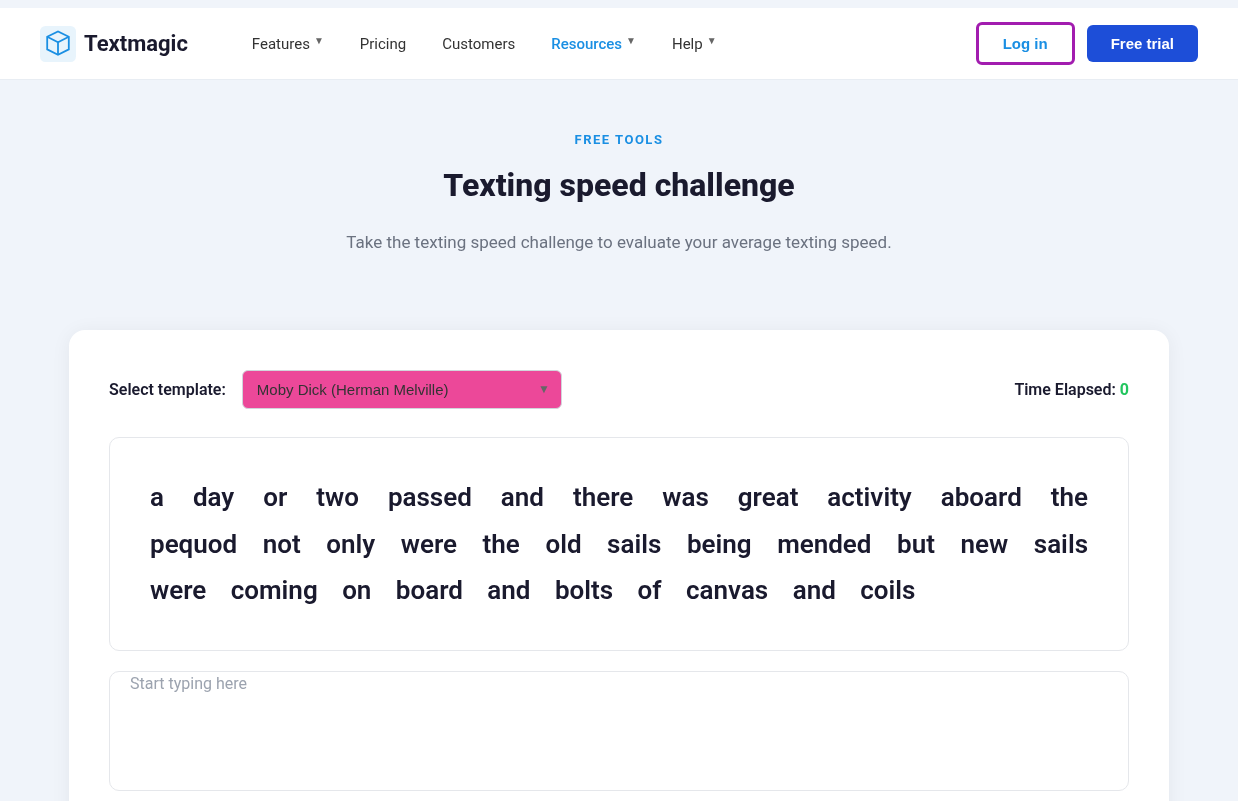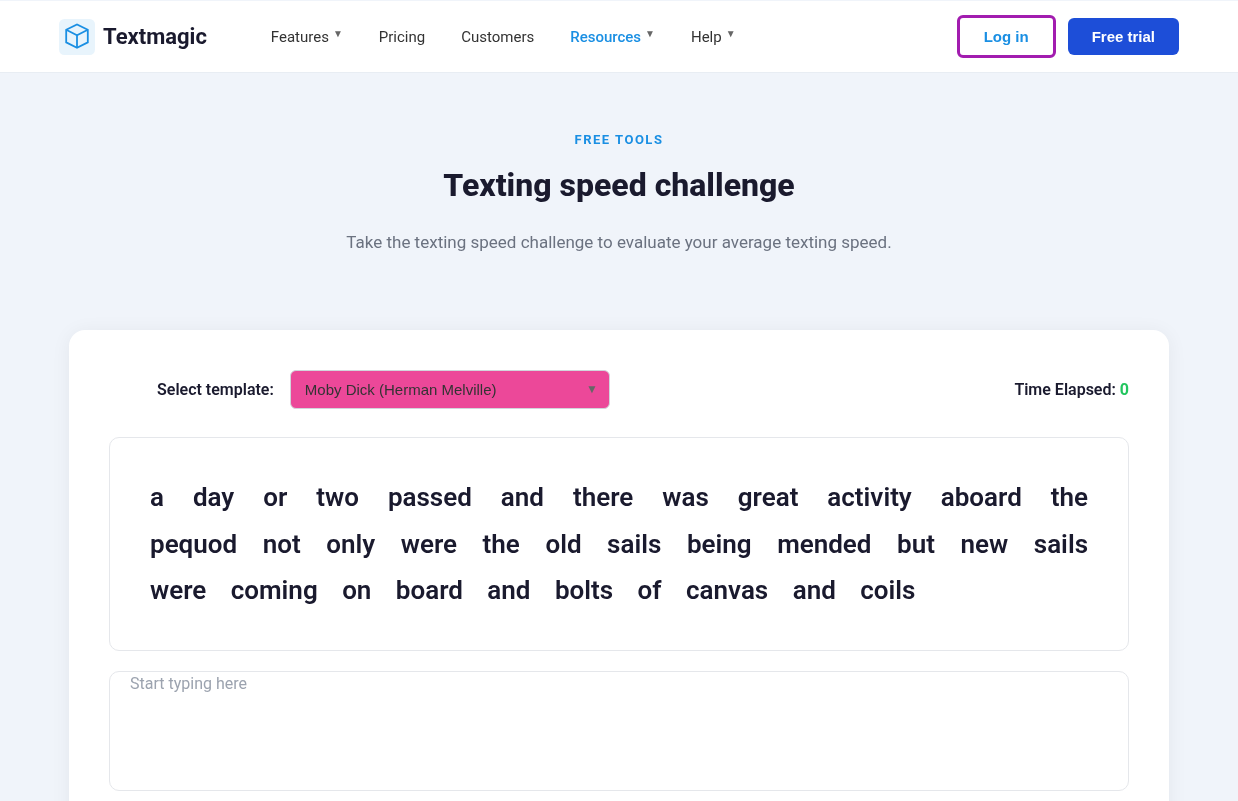--- a/index.html
+++ b/index.html
@@ -9,24 +9,24 @@
       background: #f0f4fa;
       min-height: 100vh;
     }
 
     
     .navbar {
       background: #fff;
       height: 72px;
       display: flex;
       align-items: center;
-      padding: 0 59px;
+      padding: 0 40px;
       border-bottom: 1px solid #e8edf3;
       position: sticky;
-      top: 1px;
+      top: 8px;
       z-index: 100;
     }
 
     .nav-logo {
       display: flex;
       align-items: center;
       gap: 8px;
       margin-right: 48px;
       text-decoration: none;
     }
@@ -280,21 +280,21 @@
 <main class="main-content">
 
   <span class="section-tag">FREE TOOLS</span>
   <h1 class="page-title">Texting speed challenge</h1>
   <p class="page-subtitle">Take the texting speed challenge to evaluate your average texting speed.</p>
 
   <div class="card">
 
     
     <div class="template-row">
-      <div style="display:flex; align-items:center; gap:16px;margin-left:48px;">
+      <div style="display:flex; align-items:center; gap:16px;">
         <label class="template-label">Select template:</label>
         <div class="template-select-wrapper">
           <select class="template-select">
             <option>Moby Dick (Herman Melville)</option>
             <option>Alice in Wonderland</option>
             <option>The Great Gatsby</option>
             <option>Pride and Prejudice</option>
           </select>
           <span class="select-chevron">▼</span>
         </div>

